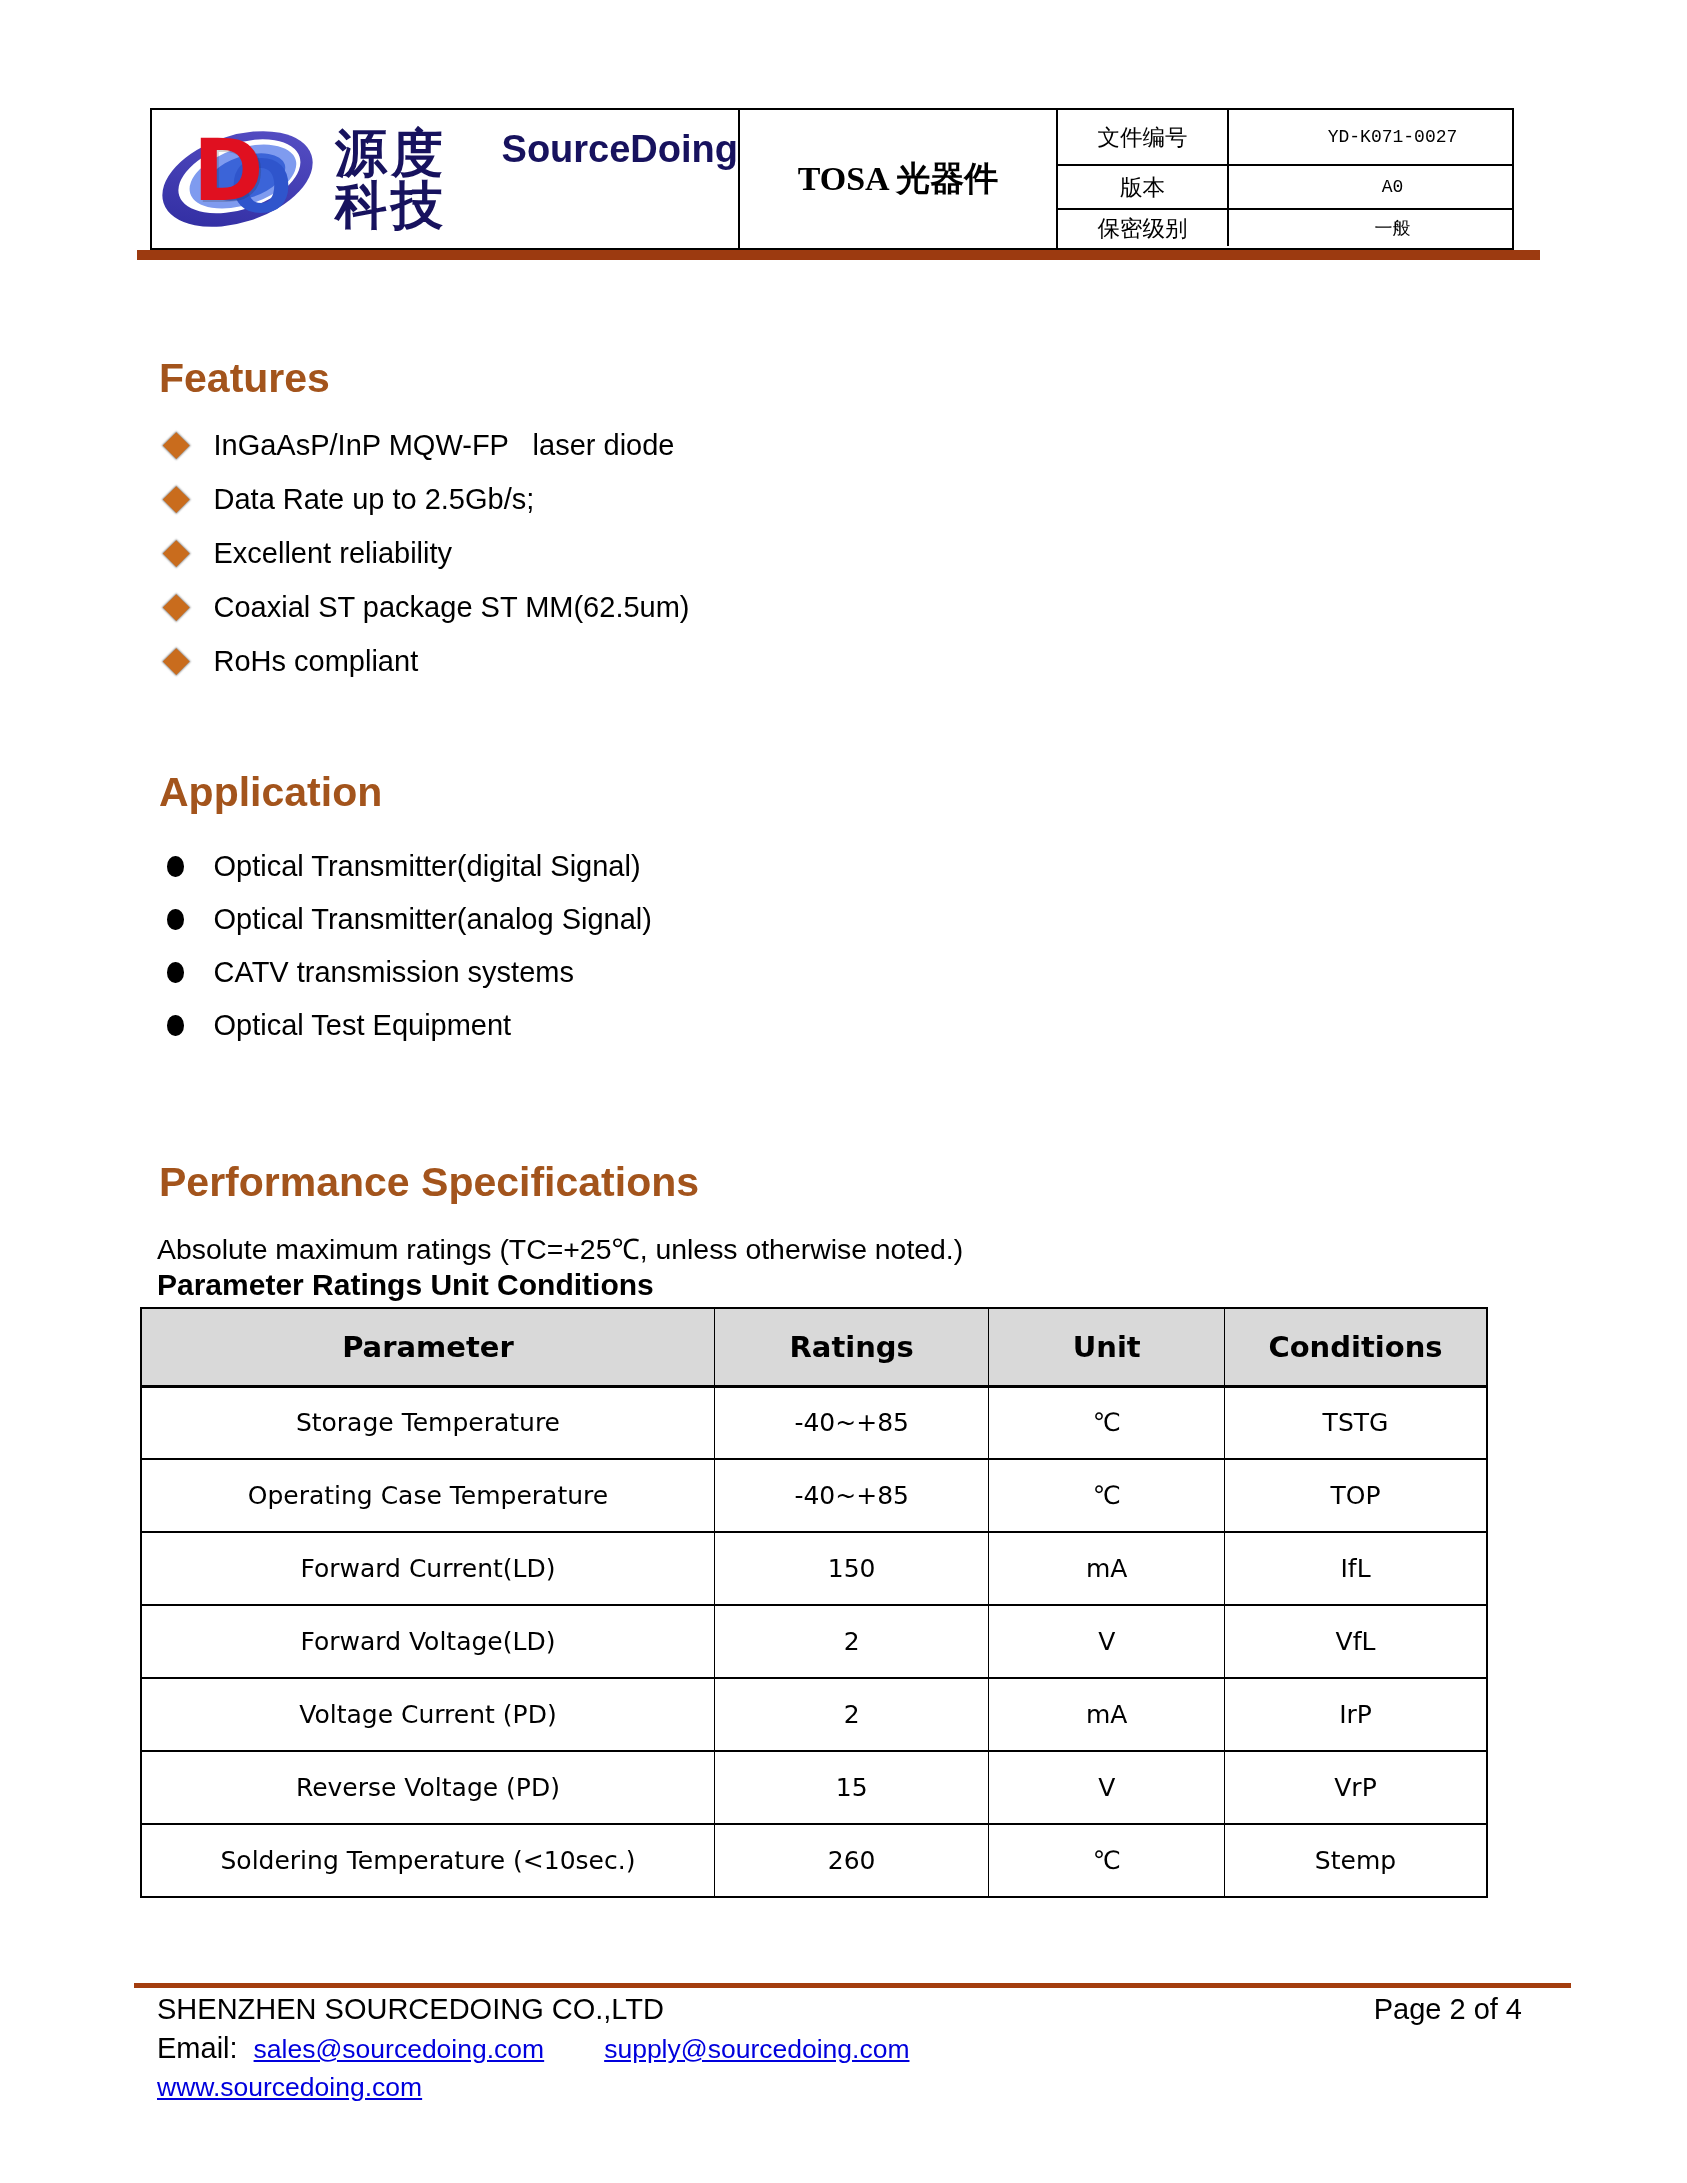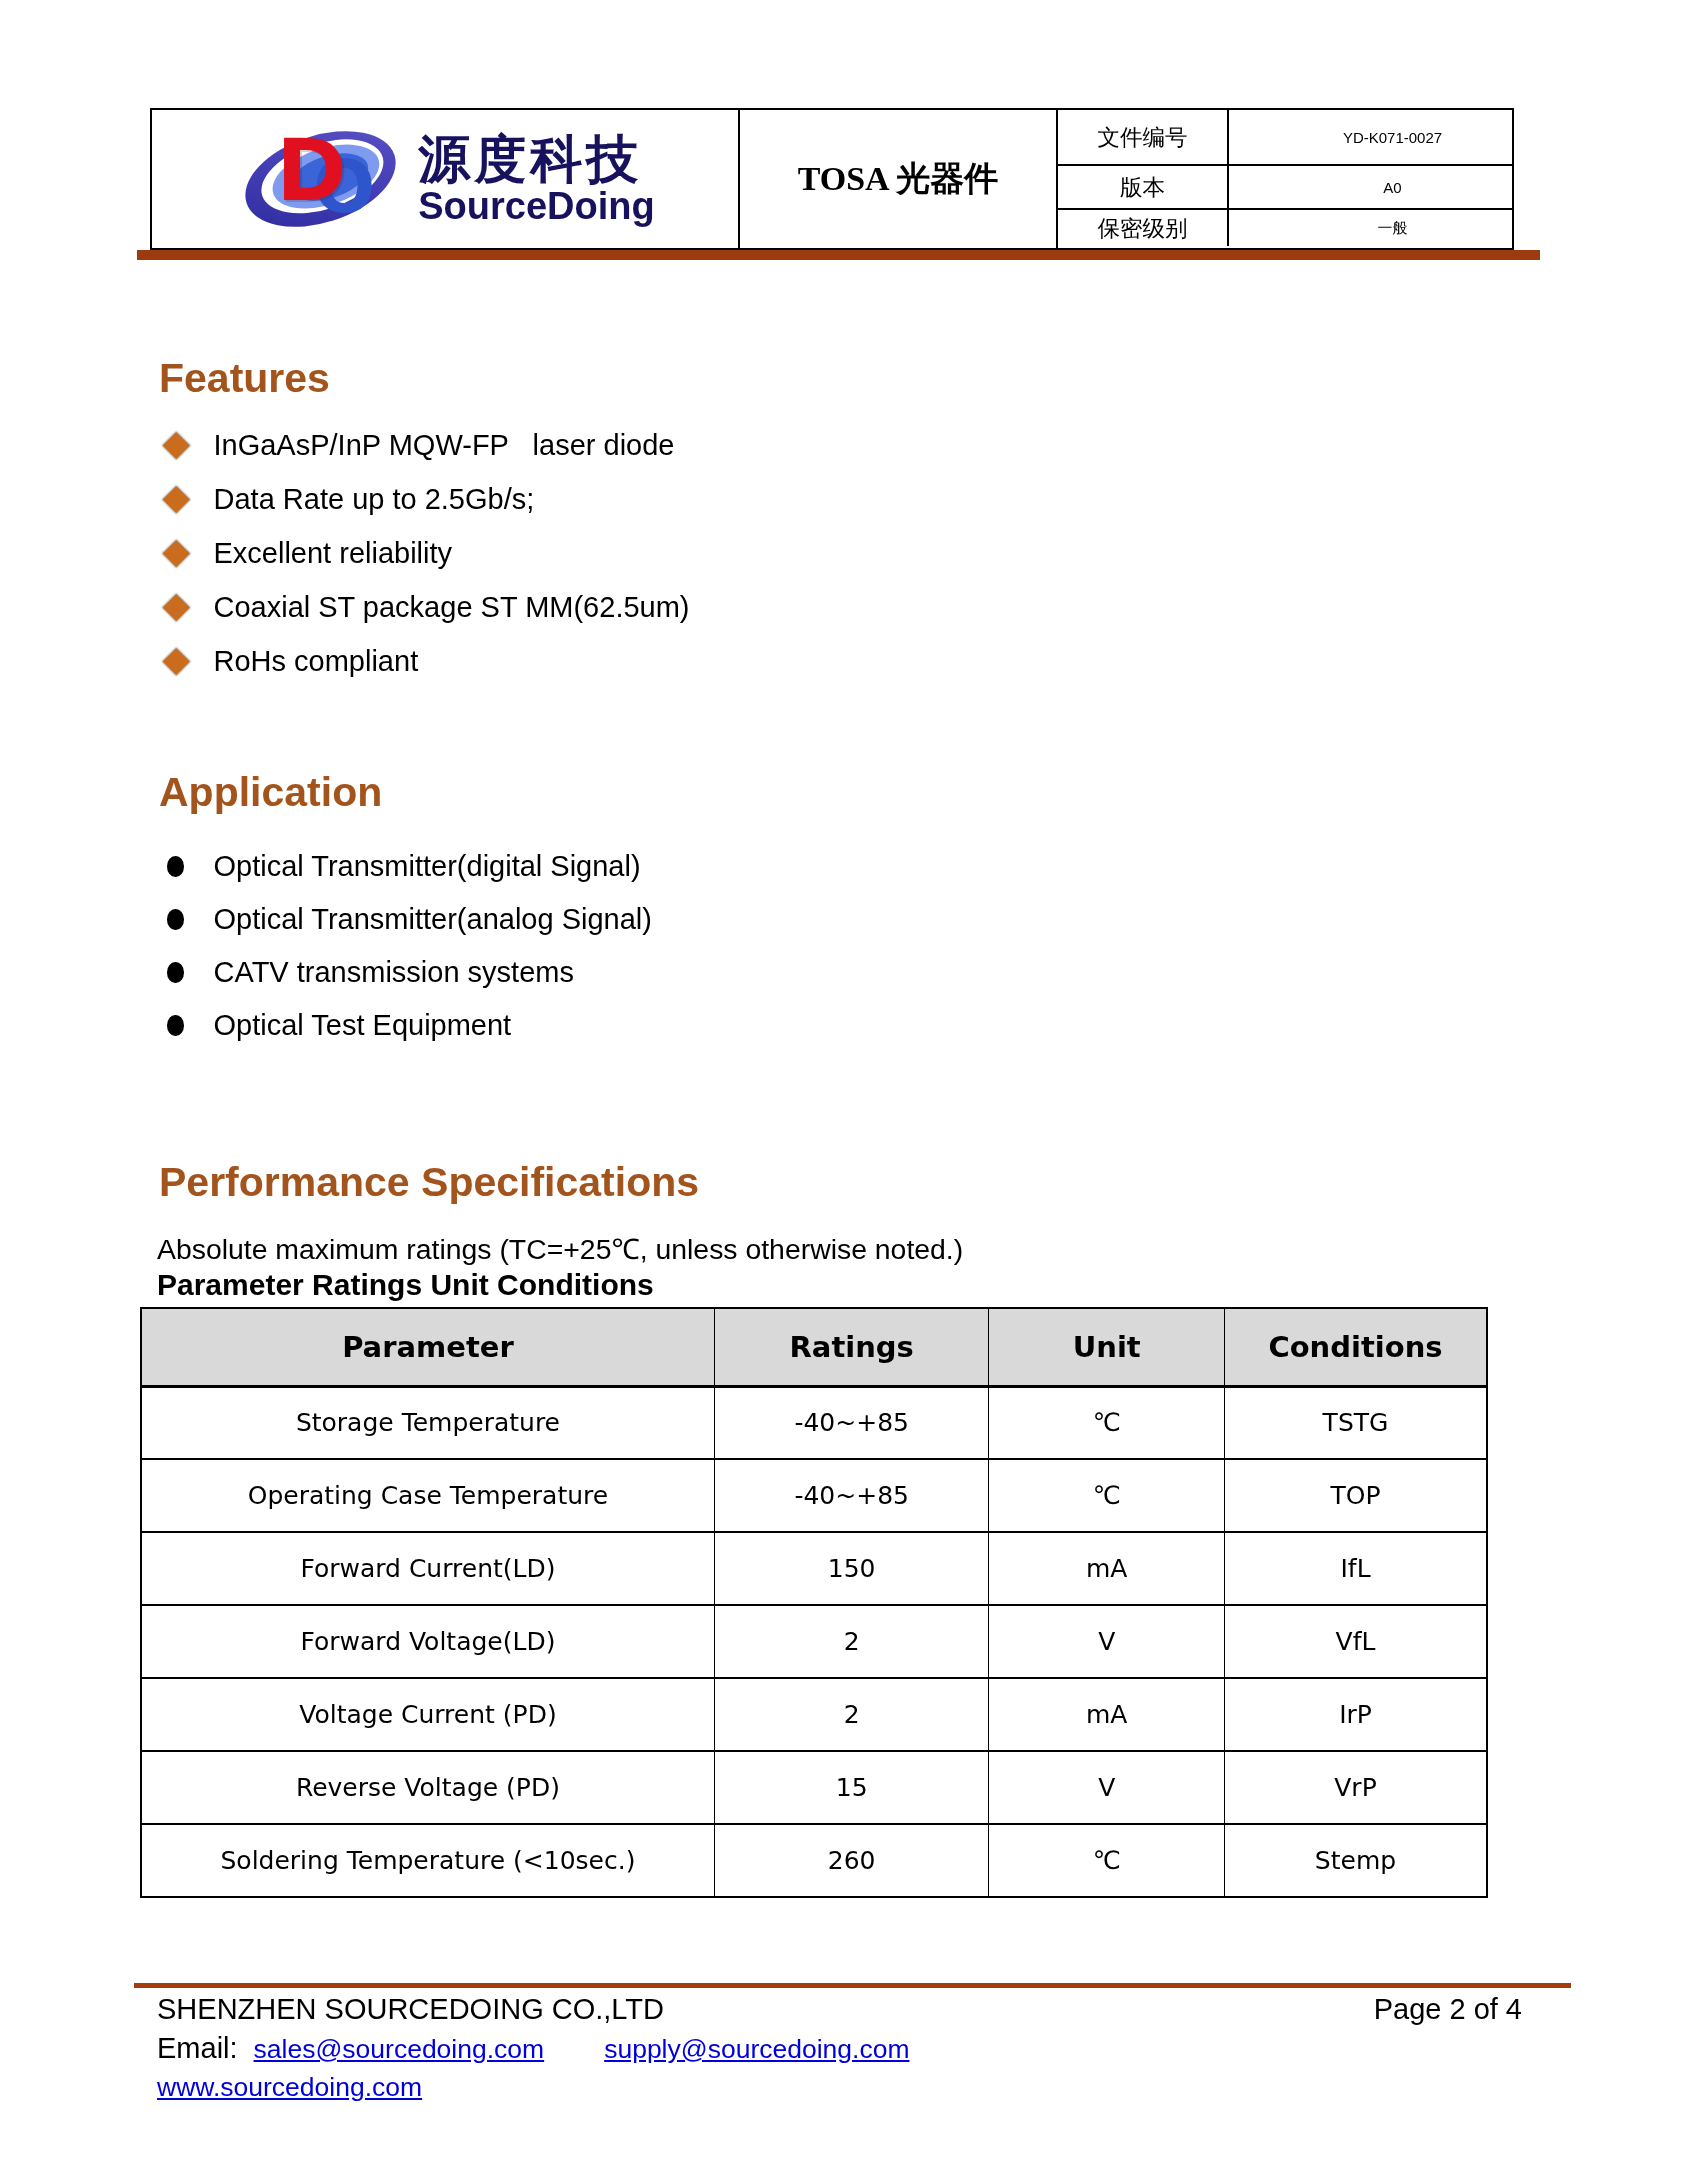--- a/index.html
+++ b/index.html
@@ -32,21 +32,21 @@
     position:absolute;left:41px;top:5.3px;
     font-family:"DejaVu Sans", sans-serif;font-weight:bold;
     font-size:85px;line-height:85px;color:#e01020;
     text-shadow:2px 2px 0 #2a2a2a33;
   }
   .logo-o{
     position:absolute;left:78px;top:26.5px;
     font-family:"DejaVu Sans", sans-serif;font-weight:bold;
     font-size:73px;line-height:73px;color:#2f55cc;
   }
-  .logo-text{display:flex;flex-direction:column;align-items:flex-start;line-height:1;}
+  .logo-text{display:flex;flex-direction:row;align-items:flex-start;line-height:1;}
   .logo-cn{
     font-family:"DejaVu Sans", sans-serif;
     font-size:52px;font-weight:bold;color:#17125e;letter-spacing:4px;
   }
   .logo-en{
     font-family:"Liberation Sans", sans-serif;
     font-size:38px;font-weight:bold;color:#17125e;margin-top:2.6px;
   }
   .title-cell{
     flex:0 0 318px;width:318px;
@@ -62,21 +62,21 @@
   .doc-row{display:flex;box-sizing:border-box;}
   .doc-row + .doc-row{border-top:2px solid #000;}
   .doc-row-0{height:54px;} .doc-row-1{height:44px;text-align:center;} .doc-row-2{height:38px;}
   .doc-label{
     flex:0 0 171px;width:171px;border-right:2px solid #000;box-sizing:border-box;
     display:flex;align-items:center;justify-content:center;
     font-family:"Liberation Serif", serif;font-size:22.5px;
   }
   .doc-value{
     flex:1 1 auto;display:flex;align-items:center;justify-content:center;
-    font-family:Liberation Sans, sans-serif;font-size:15px;padding-left:44px;
+    font-family:Liberation Mono, monospace;font-size:18px;padding-left:44px;
   }
   .header-bar{
     position:absolute;left:137px;top:250px;width:1403px;height:10px;
     background:#9c3a10;
   }
 
   
   .section-heading{
     position:absolute;left:159px;
     font-size:41px;font-weight:bold;color:#a3541c;

